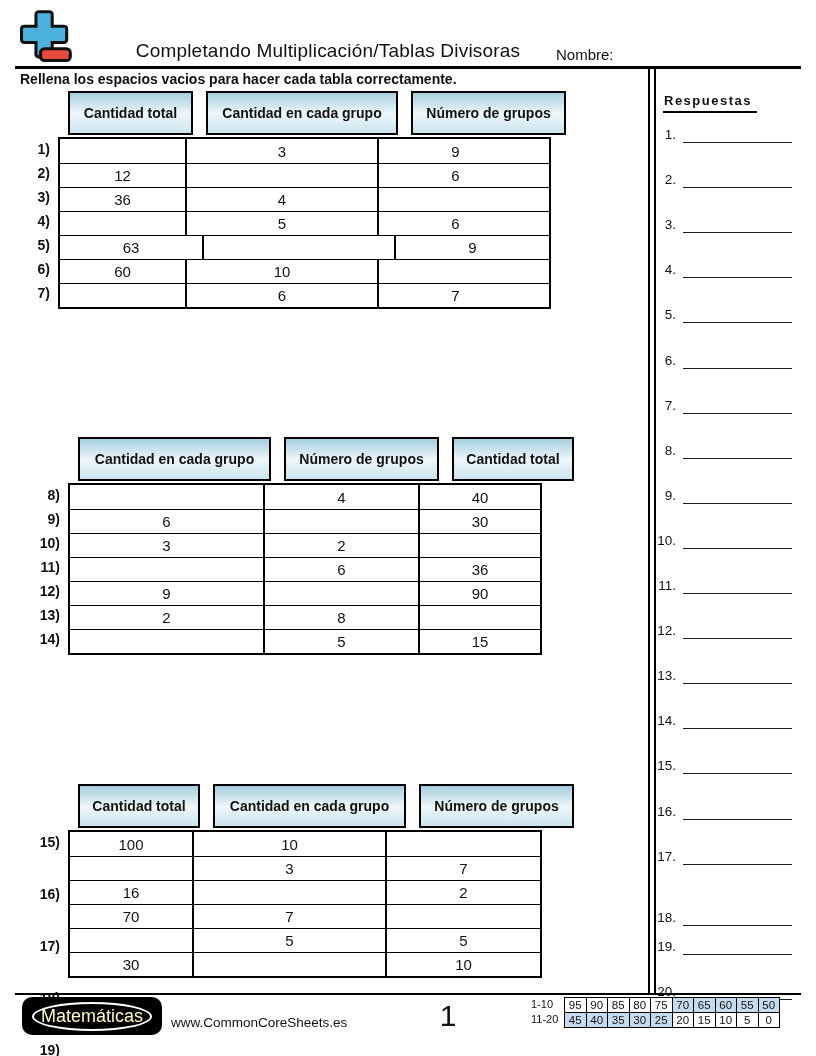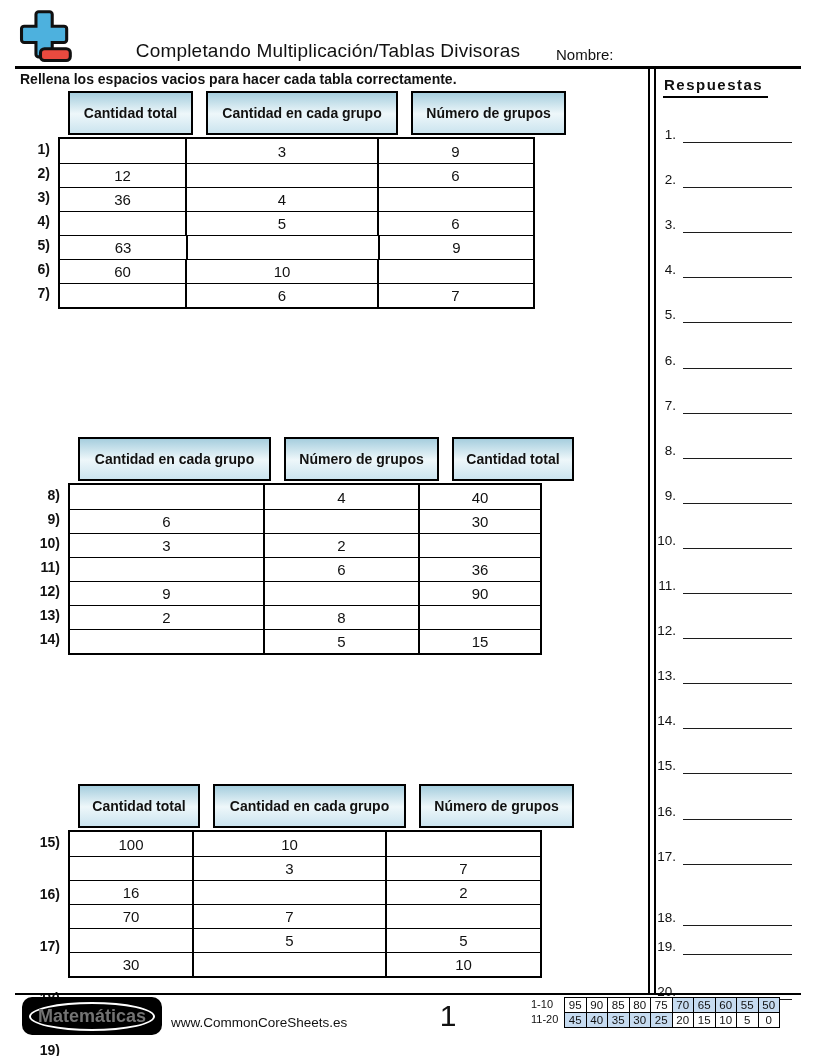--- a/index.html
+++ b/index.html
@@ -31,32 +31,32 @@
   .labels{display:flex; flex-direction:column; flex:none; padding-top:0;}
   .rlabel{height:24px; line-height:24px; text-align:right; padding-right:8px;
           font-weight:bold; font-size:14px;}
   .tbody{border:2px solid #000; align-self:flex-start;}
   .trow{display:flex; height:24px;}
   .trow + .trow{border-top:1px solid #000;}
   .td{flex:none; border-left:2px solid #000; display:flex; align-items:center;
       justify-content:center; font-size:15px;}
   .td:first-child{border-left:none;}
   
-  .answers-title{position:absolute; left:663px; top:68px; font-size:15px; font-weight:bold;
+  .answers-title{position:absolute; left:663px; top:85px; font-size:13px; font-weight:bold;
                  letter-spacing:1.5px; border-bottom:2.5px solid #000; padding:8px 5px 3px 1px;}
   #answers{position:absolute; left:650px; top:0; width:160px; height:1000px;}
   .aitem{position:absolute; display:flex; align-items:flex-end; height:18px;}
   .anum{width:26px; text-align:right; font-size:13.5px; line-height:16px;}
   .aline{width:109px; margin-left:7px; height:15px; border-bottom:1.6px solid #1c1c1c;}
   
   .badge{position:absolute; left:22px; top:997px; width:140px; height:38px; background:#000;
          border-radius:10px; display:flex; align-items:center; justify-content:center;}
   .badge-oval{border:2.5px solid #fff; border-radius:50%; height:29px; padding:0 7px;
               display:flex; align-items:center;}
-  .badge-text{color:#737373; font-weight:bold; font-size:18px; white-space:nowrap;}
+  .badge-text{color:#fef9c3; font-weight:normal; font-size:18px; white-space:nowrap;}
   .website{position:absolute; left:171px; top:1015px; font-size:13.5px;}
   .pagenum{position:absolute; left:428px; top:999px; width:40px; text-align:center; font-size:30px;}
   #score{position:absolute; left:531px; top:997px;}
   .srow{display:flex; height:16px;}
   .srow + .srow{margin-top:-1px;}
   .slabel{width:34px; text-align:left; padding-right:4px; font-size:11px; line-height:15px; flex:none;}
   .scell{width:22.5px; flex:none; border:1px solid #000; margin-left:-1px;
          display:flex; align-items:center; justify-content:center; font-size:11.5px;}
   .scell:first-of-type{margin-left:0;}
   .scell.shaded{background:#c6dbf0;}
@@ -108,21 +108,21 @@
             <div class="td" style="width: 125px;">36</div>
             <div class="td" style="width: 192px;">4</div>
             <div class="td" style="width: 155px;"></div>
           </div>
           <div class="trow">
             <div class="td" style="width: 125px;"></div>
             <div class="td" style="width: 192px;">5</div>
             <div class="td" style="width: 155px;">6</div>
           </div>
           <div class="trow">
-            <div class="td" style="width: 126px;">63</div>
+            <div class="td" style="width: 142px;">63</div>
             <div class="td" style="width: 192px;"></div>
             <div class="td" style="width: 155px;">9</div>
           </div>
           <div class="trow">
             <div class="td" style="width: 125px;">60</div>
             <div class="td" style="width: 192px;">10</div>
             <div class="td" style="width: 155px;"></div>
           </div>
           <div class="trow">
             <div class="td" style="width: 125px;"></div>

